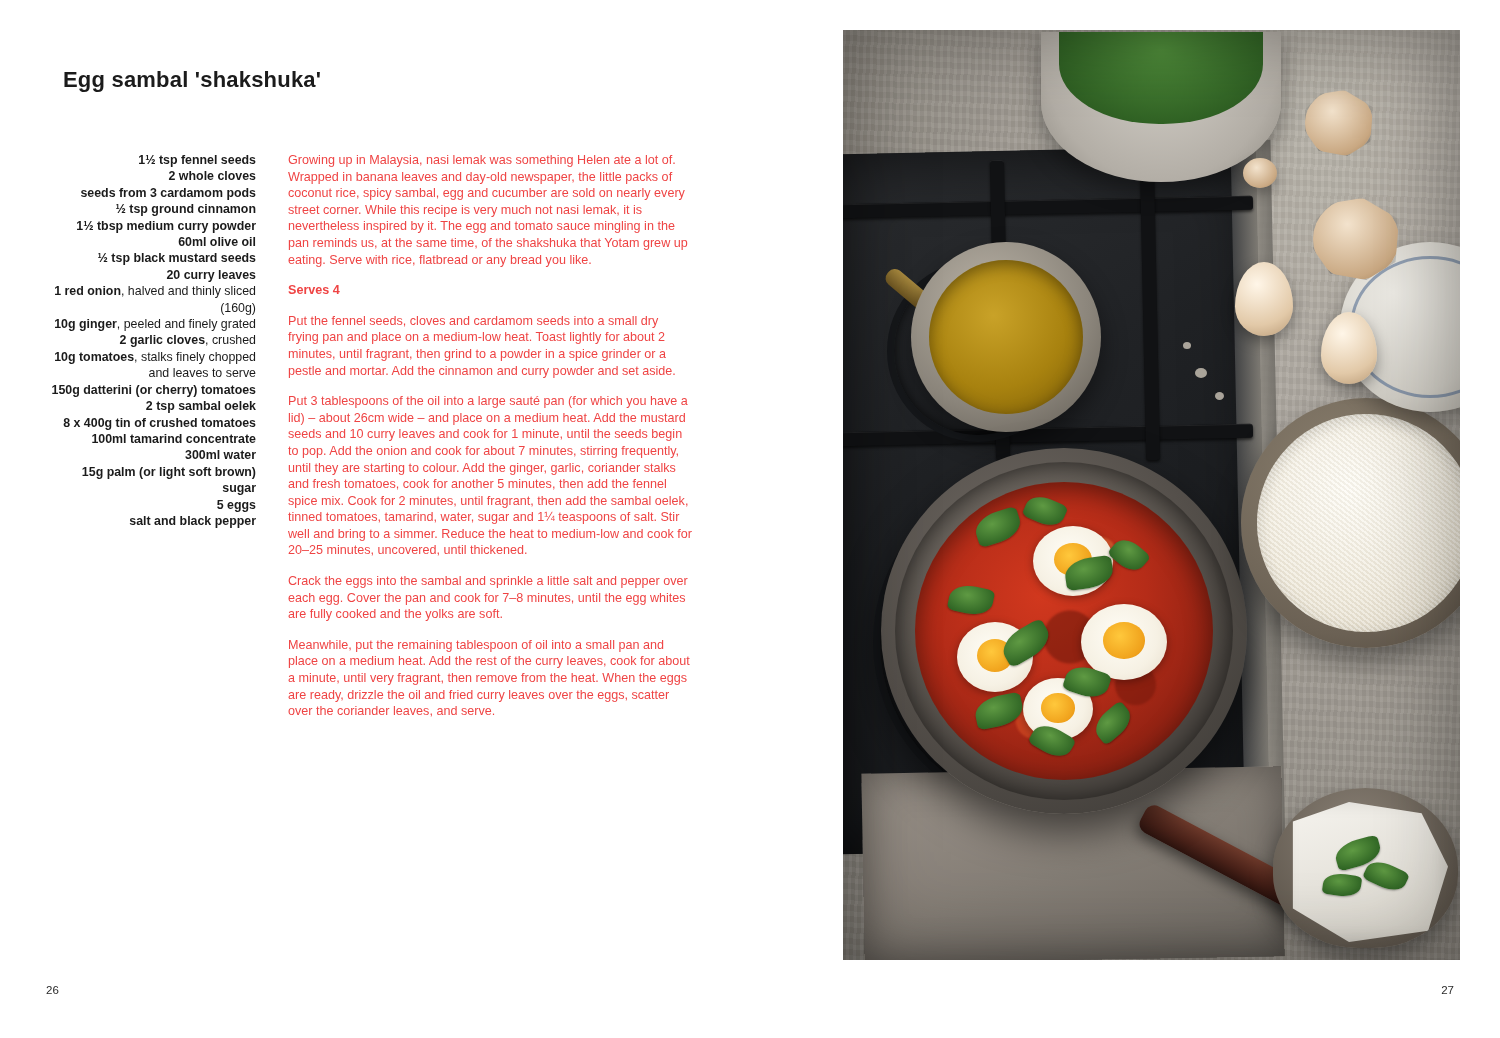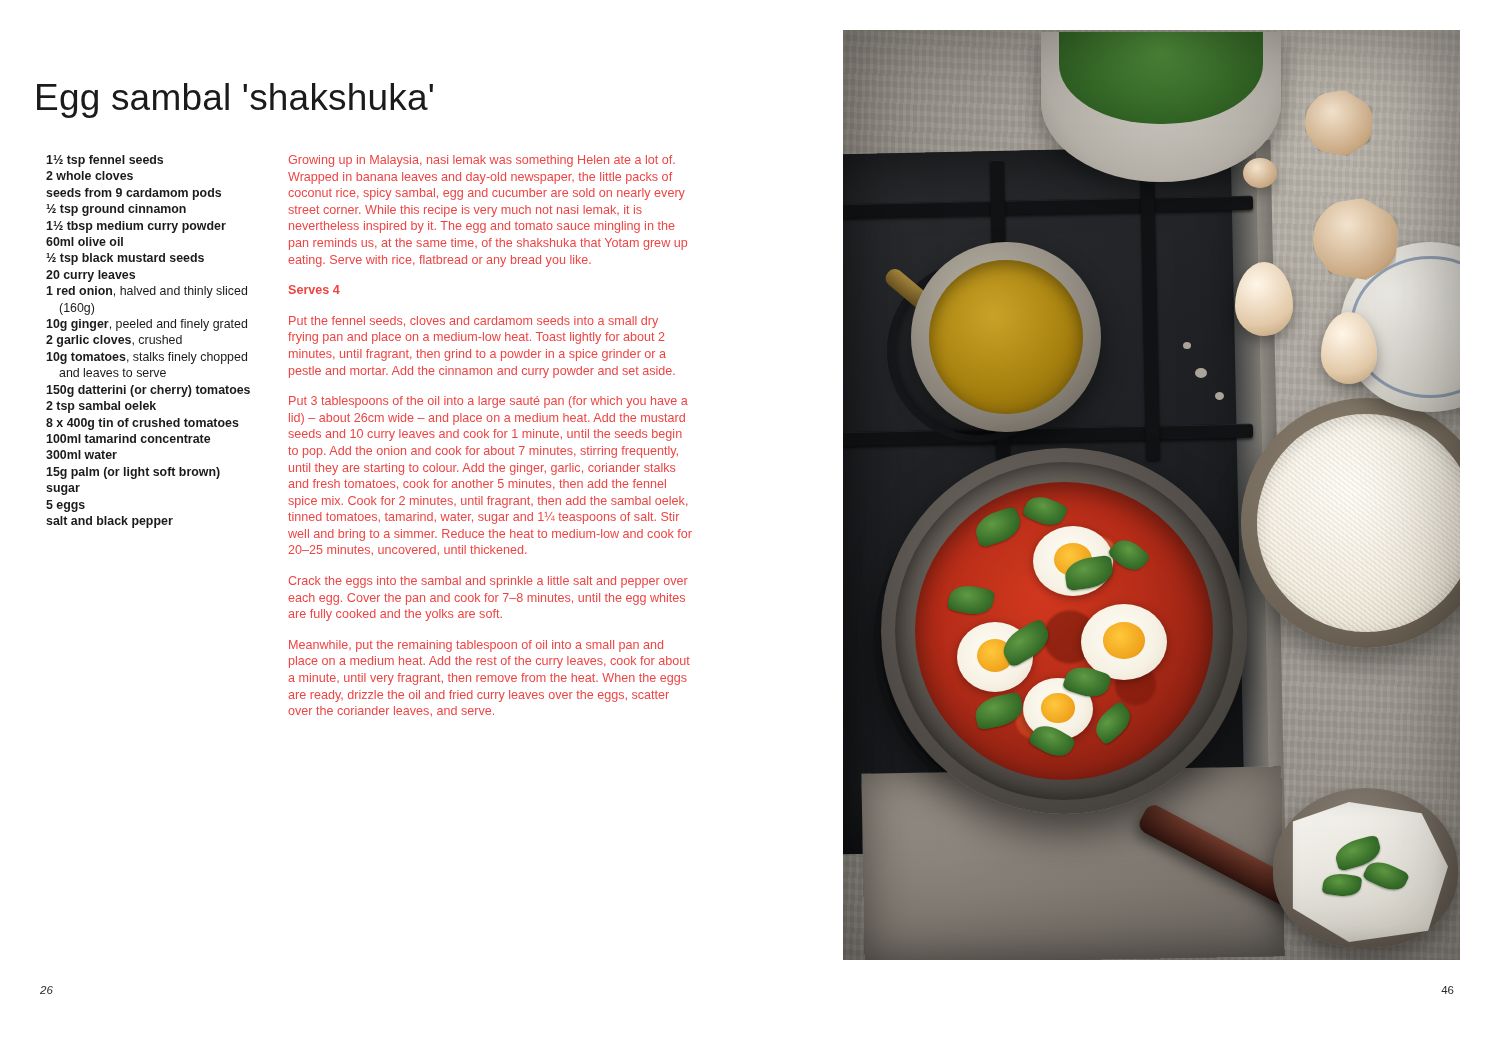--- a/index.html
+++ b/index.html
@@ -22,43 +22,44 @@
   }
   
   .page-left {
     position: relative;
     width: 840px;
     height: 1038px;
     box-sizing: border-box;
   }
   .recipe-title {
     position: absolute;
-    left: 34px;
+    left: 63px;
     top: 52px;
-    font-size: 37px;
-    font-weight: 400;
+    font-size: 22px;
+    font-weight: 700;
     letter-spacing: 0.2px;
     color: #1b1b1b;
   }
   .columns {
     position: absolute;
     left: 46px;
     top: 152px;
     width: 650px;
     display: flex;
     gap: 32px;
   }
   .col-ingredients {
     width: 210px;
     font-size: 12.4px;
     line-height: 16.4px;
     color: #1b1b1b;
   }
   .col-ingredients .ing {
     white-space: normal;
+    text-align: right;
   }
   .col-ingredients .ing .q {
     font-weight: 700;
   }
   .col-ingredients .ing .d {
     font-weight: 400;
   }
   .col-ingredients .ing.indent-line {
     padding-left: 13px;
     text-indent: -13px;
@@ -80,21 +81,21 @@
   }
   .col-method .ahead-label {
     font-style: italic;
   }
   .folio {
     position: absolute;
     bottom: 42px;
     font-size: 11.5px;
     color: #2a2a2a;
   }
-  .folio-left { left: 40px; font-style: italic; }
+  .folio-left { left: 46px; }
   .folio-right { right: 46px; }
 
   
   .page-right {
     position: relative;
     width: 660px;
     height: 1038px;
   }
   .photo {
     position: absolute;
@@ -349,21 +350,21 @@
 
   <div class="page-left">
 
     <h1 class="recipe-title">Egg sambal 'shakshuka'</h1>
 
     <div class="columns">
 
       <div class="col-ingredients">
         <div class="ing"><span class="q">1½ tsp fennel seeds</span><span class="d"></span></div>
         <div class="ing"><span class="q">2 whole cloves</span><span class="d"></span></div>
-        <div class="ing"><span class="q">seeds from 9 cardamom pods</span><span class="d"></span></div>
+        <div class="ing"><span class="q">seeds from 3 cardamom pods</span><span class="d"></span></div>
         <div class="ing"><span class="q">½ tsp ground cinnamon</span><span class="d"></span></div>
         <div class="ing"><span class="q">1½ tbsp medium curry powder</span><span class="d"></span></div>
         <div class="ing"><span class="q">60ml olive oil</span><span class="d"></span></div>
         <div class="ing"><span class="q">½ tsp black mustard seeds</span><span class="d"></span></div>
         <div class="ing"><span class="q">20 curry leaves</span><span class="d"></span></div>
         <div class="ing indent-line"><span class="q">1 red onion</span><span class="d">, halved and thinly sliced (160g)</span></div>
         <div class="ing indent-line"><span class="q">10g ginger</span><span class="d">, peeled and finely grated</span></div>
         <div class="ing indent-line"><span class="q">2 garlic cloves</span><span class="d">, crushed</span></div>
         <div class="ing indent-line"><span class="q">10g tomatoes</span><span class="d">, stalks finely chopped and leaves to serve</span></div>
         <div class="ing"><span class="q">150g datterini (or cherry) tomatoes</span><span class="d"></span></div>
@@ -464,16 +465,16 @@
         <div class="shell broken" style="left:462px; top:60px; width:68px; height:66px;"></div>
         <div class="shell broken" style="left:470px; top:168px; width:86px; height:82px;"></div>
         <div class="shell" style="left:400px; top:128px; width:34px; height:30px;"></div>
         <div class="crumb" style="left:352px; top:338px; width:12px; height:10px;"></div>
         <div class="crumb" style="left:372px; top:362px; width:9px; height:8px;"></div>
         <div class="crumb" style="left:340px; top:312px; width:8px; height:7px;"></div>
 
         <div class="vignette"></div>
       </div>
     </div>
-    <div class="folio folio-right">46</div>
+    <div class="folio folio-right">27</div>
   </div>
 
 </div>
 
 </body></html>

